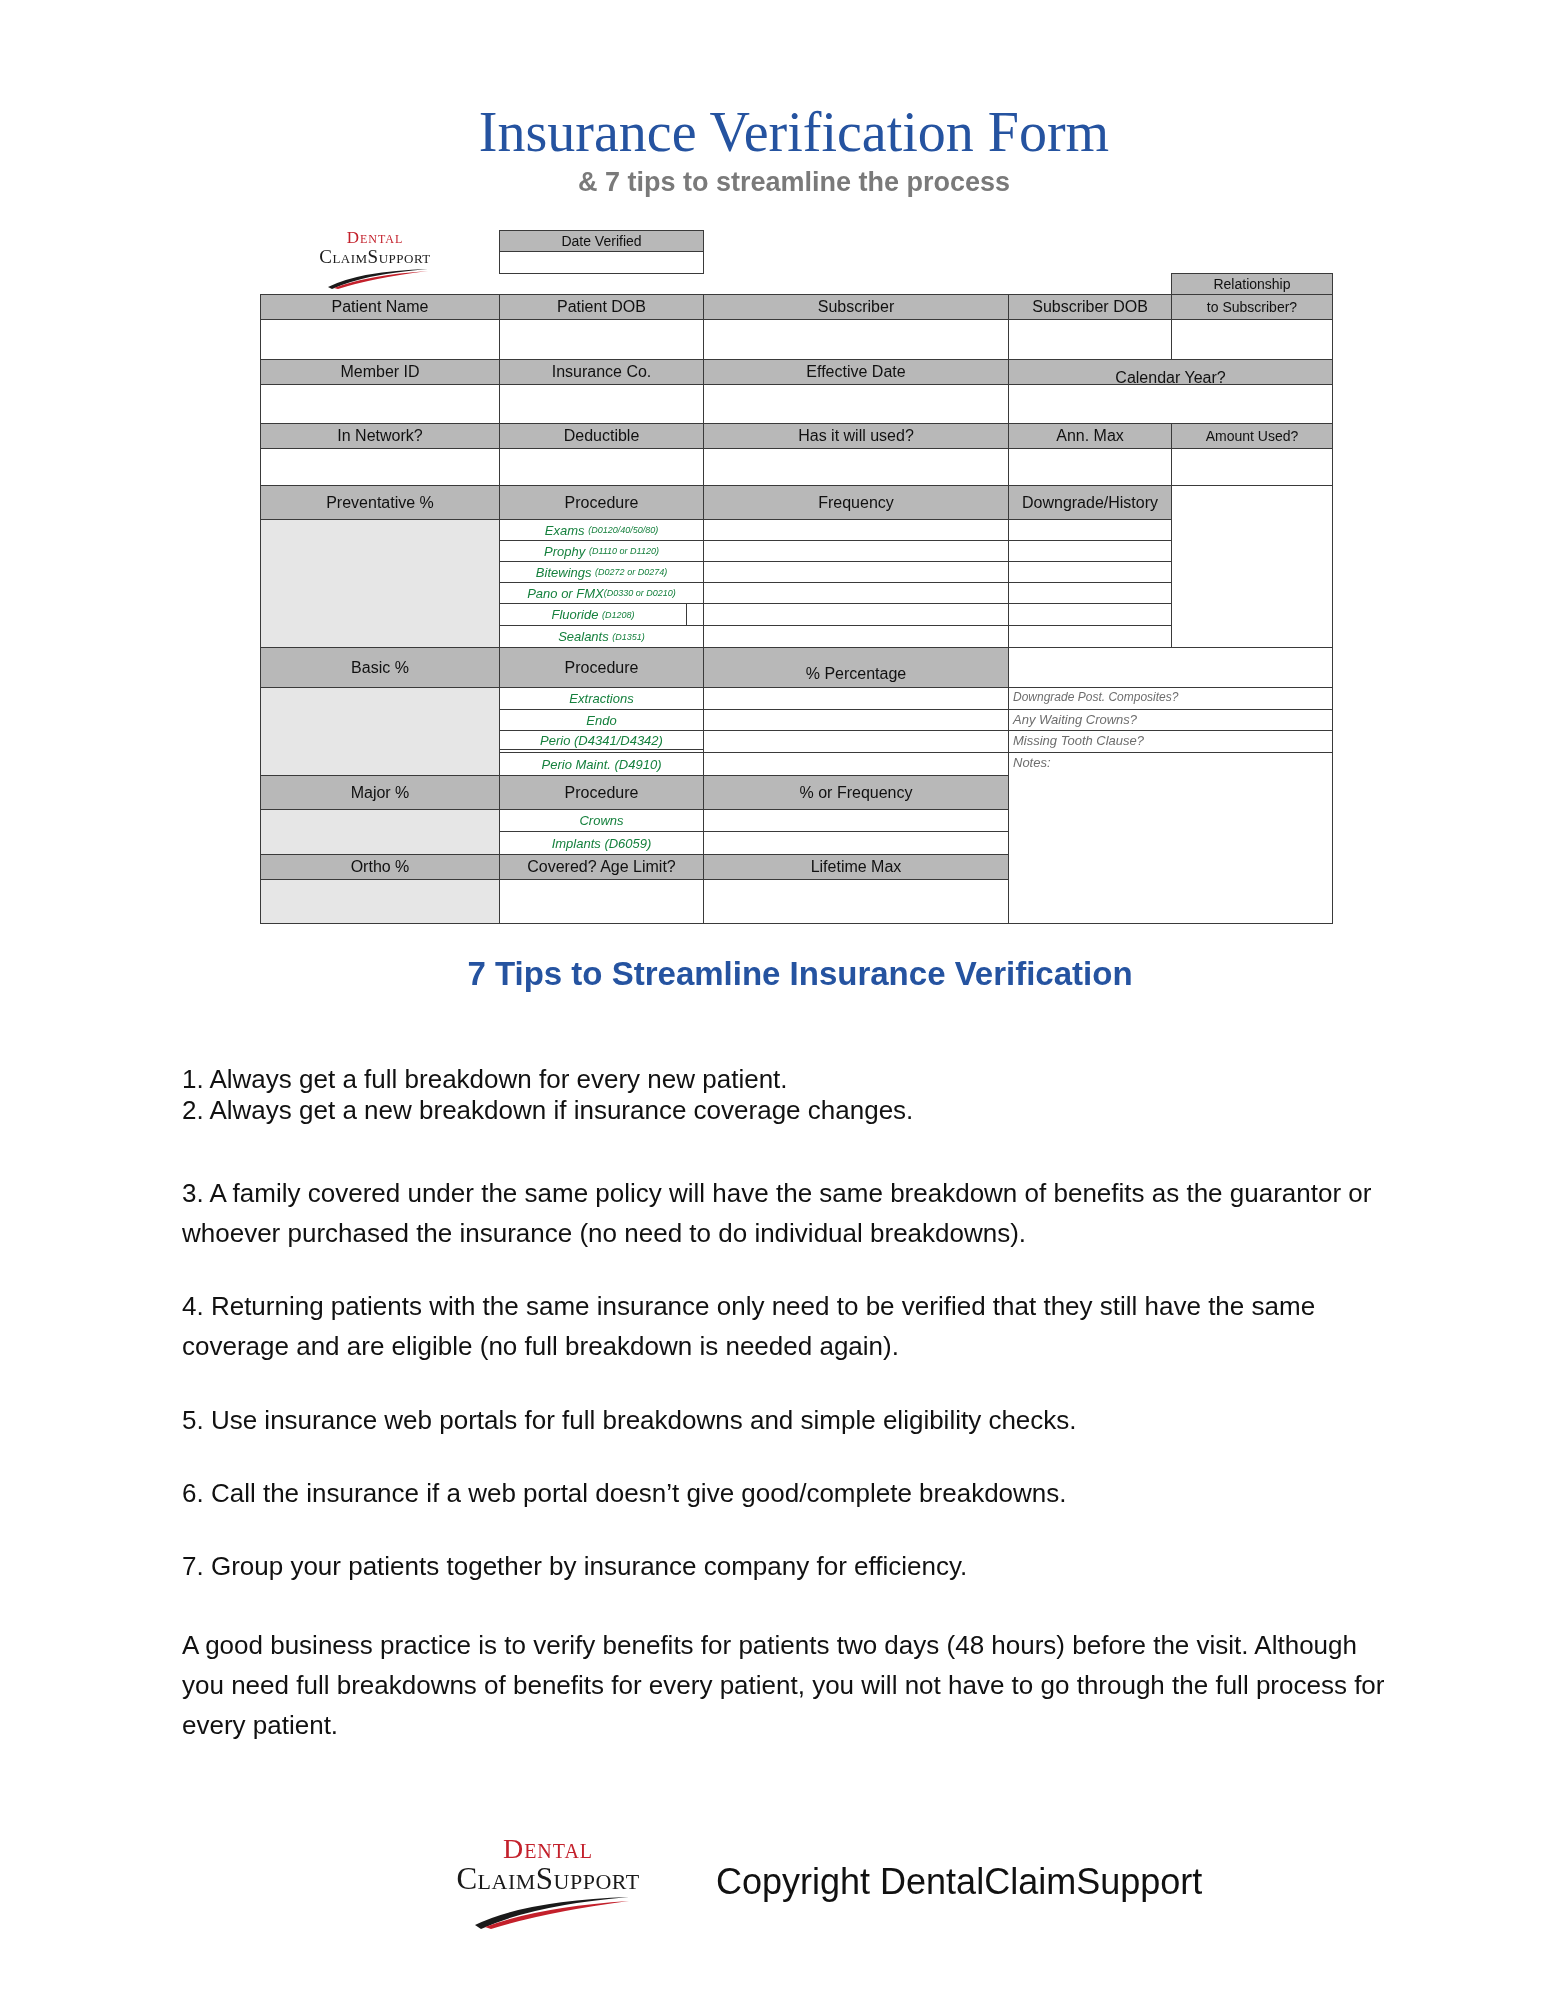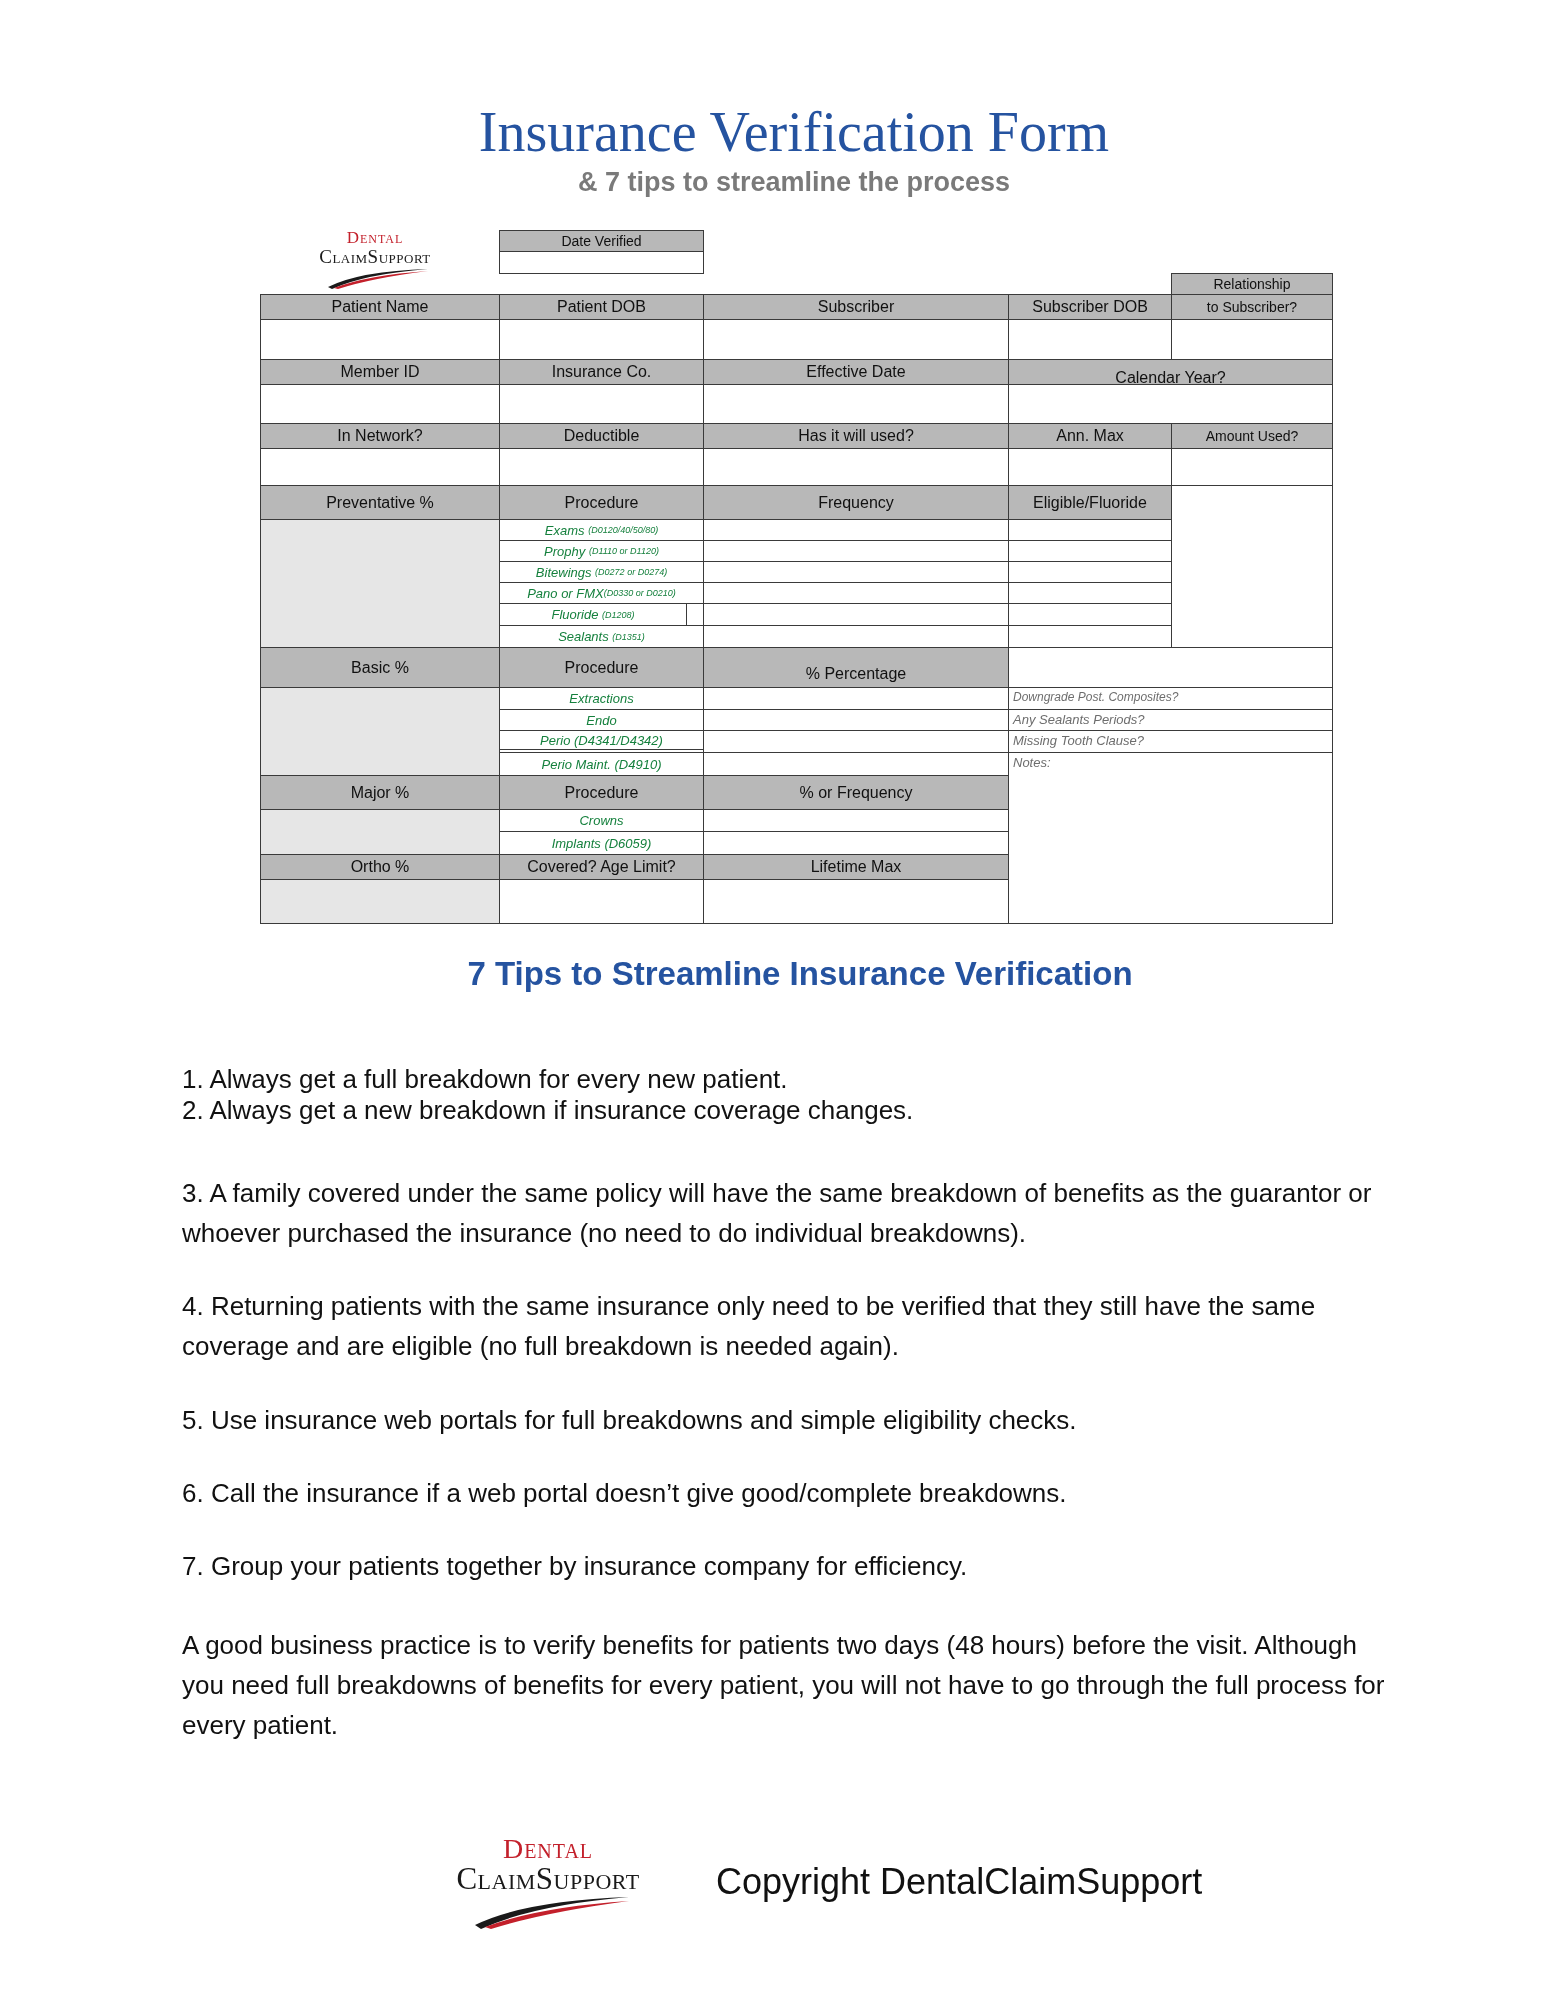--- a/index.html
+++ b/index.html
@@ -83,21 +83,21 @@
 
 <div class="cell" style="left:260px; top:448px; width:240px; height:38px;"></div>
 <div class="cell" style="left:499px; top:448px; width:205px; height:38px;"></div>
 <div class="cell" style="left:703px; top:448px; width:306px; height:38px;"></div>
 <div class="cell" style="left:1008px; top:448px; width:164px; height:38px;"></div>
 <div class="cell" style="left:1171px; top:448px; width:162px; height:38px;"></div>
 
 <div class="cell hdr" style="left:260px; top:485px; width:240px; height:35px;">Preventative %</div>
 <div class="cell hdr" style="left:499px; top:485px; width:205px; height:35px;">Procedure</div>
 <div class="cell hdr" style="left:703px; top:485px; width:306px; height:35px;">Frequency</div>
-<div class="cell hdr" style="left:1008px; top:485px; width:164px; height:35px;">Eligible/Fluoride</div>
+<div class="cell hdr" style="left:1008px; top:485px; width:164px; height:35px;">Downgrade/History</div>
 <div class="cell" style="left:1171px; top:485px; width:162px; height:163px;"></div>
 <div class="cell light" style="left:260px; top:519px; width:240px; height:129px;"></div>
 
 <div>
   <div class="cell proc" style="left:499px; top:519px; width:205px; height:22px;"><span>Exams</span>&nbsp;<small>(D0120/40/50/80)</small></div>
   <div class="cell" style="left:703px; top:519px; width:306px; height:22px;"></div>
   <div class="cell" style="left:1008px; top:519px; width:164px; height:22px;"></div>
 
   <div class="cell proc" style="left:499px; top:540px; width:205px; height:22px;"><span>Prophy</span>&nbsp;<small>(D1110 or D1120)</small></div>
   <div class="cell" style="left:703px; top:540px; width:306px; height:22px;"></div>
@@ -132,21 +132,21 @@
 <div class="cell proc" style="left:499px; top:687px; width:205px; height:23px;">Extractions</div>
 <div class="cell" style="left:703px; top:687px; width:306px; height:23px;"></div>
 <div class="cell proc" style="left:499px; top:709px; width:205px; height:22px;">Endo</div>
 <div class="cell" style="left:703px; top:709px; width:306px; height:22px;"></div>
 <div class="cell proc" style="left:499px; top:730px; width:205px; height:20px;">Perio (D4341/D4342)</div>
 <div class="cell" style="left:703px; top:730px; width:306px; height:23px;"></div>
 <div class="cell proc" style="left:499px; top:752px; width:205px; height:24px;">Perio Maint. (D4910)</div>
 <div class="cell" style="left:703px; top:752px; width:306px; height:24px;"></div>
 
 <div class="cell note" style="left:1008px; top:687px; width:325px; height:23px; font-size:12px;">Downgrade Post. Composites?</div>
-<div class="cell note" style="left:1008px; top:709px; width:325px; height:22px;">Any Sealants Periods?</div>
+<div class="cell note" style="left:1008px; top:709px; width:325px; height:22px;">Any Waiting Crowns?</div>
 <div class="cell note" style="left:1008px; top:730px; width:325px; height:23px;">Missing Tooth Clause?</div>
 <div class="cell note" style="left:1008px; top:752px; width:325px; height:172px;">Notes:</div>
 
 <div class="cell hdr" style="left:260px; top:775px; width:240px; height:35px;">Major %</div>
 <div class="cell hdr" style="left:499px; top:775px; width:205px; height:35px;">Procedure</div>
 <div class="cell hdr" style="left:703px; top:775px; width:306px; height:35px;">% or Frequency</div>
 <div class="cell light" style="left:260px; top:809px; width:240px; height:46px;"></div>
 <div class="cell proc" style="left:499px; top:809px; width:205px; height:23px;">Crowns</div>
 <div class="cell" style="left:703px; top:809px; width:306px; height:23px;"></div>
 <div class="cell proc" style="left:499px; top:831px; width:205px; height:24px;">Implants (D6059)</div>

